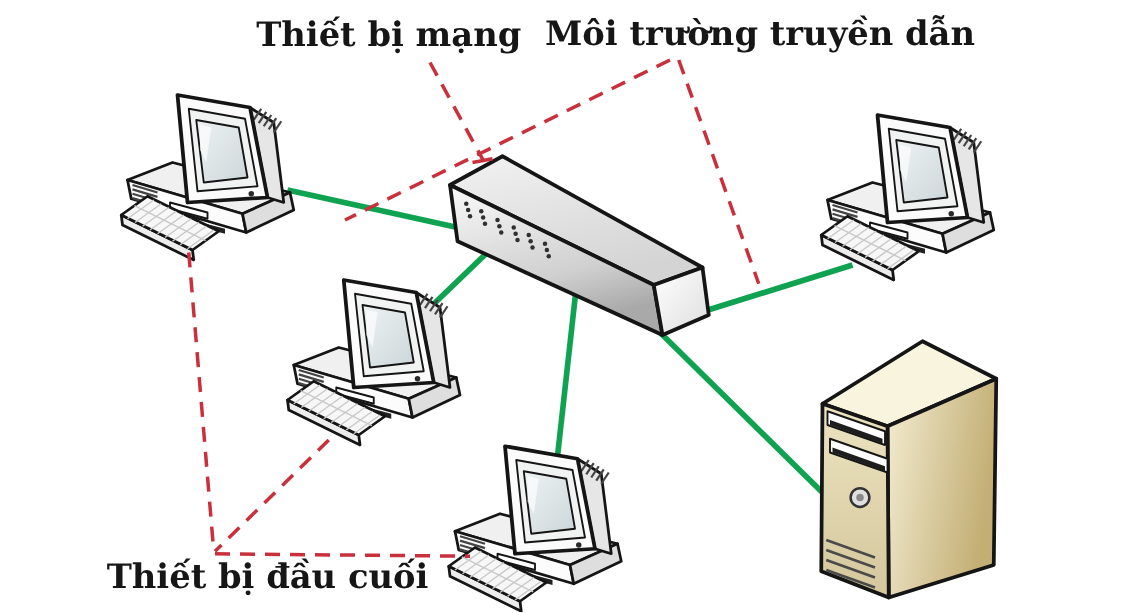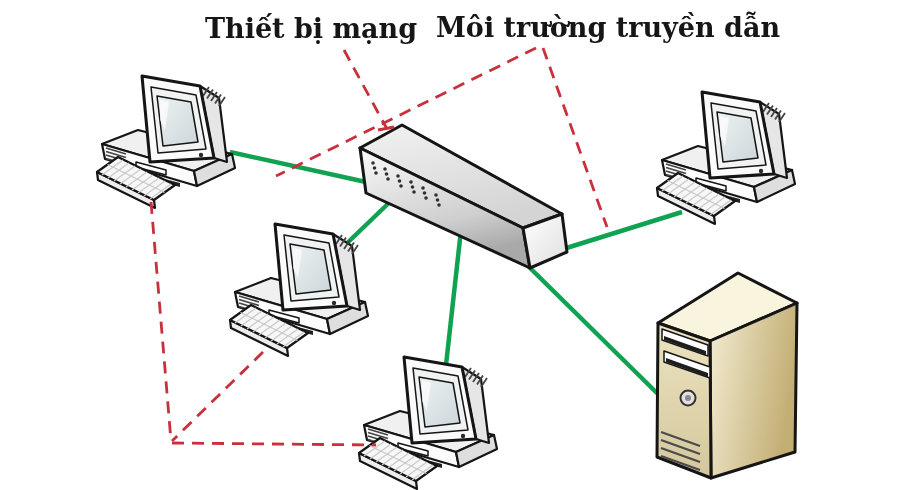--- a/index.html
+++ b/index.html
@@ -170,13 +170,14 @@
       <line class="pointer" x1="536" y1="48" x2="276" y2="176"></line>
       <line class="pointer" x1="543" y1="48" x2="607" y2="227"></line>
       <line class="pointer" x1="151" y1="202" x2="171" y2="441"></line>
       <line class="pointer" x1="263" y1="352" x2="172" y2="441"></line>
       <line class="pointer" x1="172" y1="443" x2="376" y2="445"></line>
     </g>
   </svg>
 
   <div class="diagram-label" style="left:608px;top:12px;">Môi trường truyền dẫn</div>
   <div class="diagram-label" style="left:311px;top:13px;">Thiết bị mạng</div>
+  <div class="diagram-label" style="left:214px;top:446px;">Thiết bị đầu cuối</div>
 </div>
 
 </body></html>

